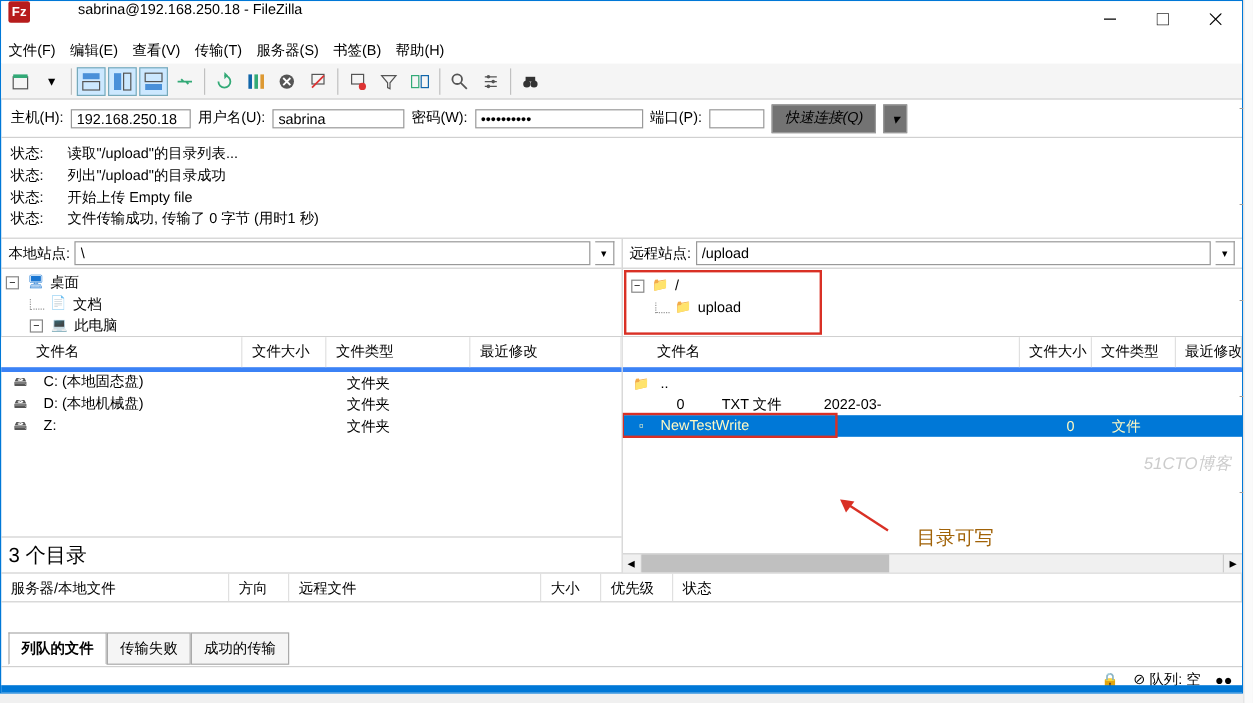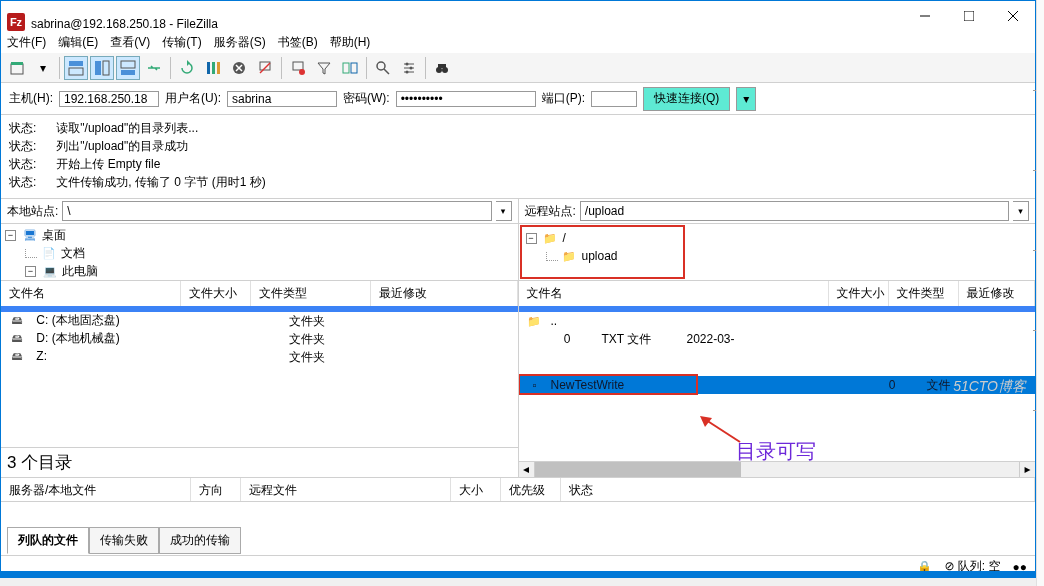--- a/index.html
+++ b/index.html
@@ -1,68 +1,68 @@
 <!DOCTYPE html>
 <html><head>
 <meta charset="utf-8">
 <style>
 * { box-sizing: border-box; margin: 0; padding: 0; font-family: "Microsoft YaHei", Tahoma, sans-serif; font-size: 12px; }
 body { background: #f0f0f0; width: 1044px; height: 586px; overflow: hidden; position: relative; }
 .window { width: 1036px; height: 578px; border: 1px solid #0078d7; background: #fff; display: flex; flex-direction: column; position: absolute; top: 0; left: 0; }
-.titlebar { height: 30px; background: #fff; display: flex; align-items: flex-end; padding-left: 6px; }
+.titlebar { height: 30px; background: #fff; display: flex; align-items: flex-start; padding-left: 6px; gap: 34px; }
 .titlebar .logo { width: 18px; height: 18px; background: #b71c1c; color: #fff; font-weight: bold; display: flex; align-items: center; justify-content: center; margin-right: 6px; font-size: 11px; border-radius: 2px;}
 .titlebar .title { flex: 1; }
 .win-controls { display: flex; }
 .win-controls div { width: 44px; height: 30px; display: flex; align-items: center; justify-content: center; }
 .menubar { height: 22px; display: flex; align-items: center; padding: 0 6px; gap: 12px; background: #fff; }
 .menubar span { cursor: default; }
 .toolbar { height: 30px; display: flex; align-items: center; padding: 0 4px; gap: 2px; border-bottom: 1px solid #d0d0d0; background: #f5f5f5;}
 .tb-btn { width: 24px; height: 24px; display: flex; align-items: center; justify-content: center; border: 1px solid transparent; }
 .tb-sep { width: 1px; height: 22px; background: #c0c0c0; margin: 0 2px; }
 .quickconnect { height: 32px; display: flex; align-items: center; padding: 4px 8px; gap: 6px; border-bottom: 1px solid #d0d0d0; }
 .quickconnect label { white-space: nowrap; text-align: center; }
 .quickconnect input { border: 1px solid #999; height: 16px; padding: 0 4px; }
-.quickconnect button { height: 24px; padding: 0 10px; border: 1px solid #999; background: #5eead4;}
+.quickconnect button { height: 24px; padding: 0 10px; border: 1px solid #999; background: #737373; font-style: italic;}
 .log { height: 84px; overflow: auto; border-bottom: 1px solid #d0d0d0; padding: 4px 8px; line-height: 18px; }
 .log div { display: flex; gap: 20px; }
 .panes { flex: 1; display: flex; flex-direction: column; min-height: 0; }
 .sites { height: 82px; display: flex; border-bottom: 1px solid #d0d0d0;}
 .sites > div { flex: 1; display: flex; flex-direction: column; border-right: 1px solid #d0d0d0; }
 .sites > div:last-child { border-right: none; }
 .site-row { display: flex; align-items: center; padding: 2px 6px; gap: 4px; border-bottom: 1px solid #d0d0d0;}
 .site-row input { flex: 1; border: 1px solid #999; height: 20px; padding: 0 4px;}
 .site-row .dd { width: 16px; height: 20px; border:1px solid #999; border-left:none; display:flex; align-items:center; justify-content:center; font-size:9px;}
 .tree { flex: 1; overflow: auto; padding: 2px 4px; line-height: 18px; }
 .tree-item { display: flex; align-items: center; gap: 4px; white-space: nowrap; }
 .indent1 { padding-left: 20px; }
 .icon { width: 16px; height: 16px; display: inline-flex; align-items: center; justify-content: center; font-size: 11px; }
 .folder-ico { color: #caa752; } .desktop-ico{color:#1976d2;} .doc-ico{color:#555;} .pc-ico{color:#1976d2;} .drive-ico{color:#555;}
 .toggle { width: 11px; height: 11px; border: 1px solid #888; display: inline-flex; align-items:center; justify-content:center; font-size:9px; line-height:9px; margin-right:2px;}
 .dotted { border-left: 1px dotted #999; border-bottom: 1px dotted #999; width: 12px; height: 9px; display: inline-block; vertical-align: top; margin-top: 0; }
 .highlight-box { border: 2px solid #d93025; }
 .filelists { flex: 1; display: flex; min-height: 0; border-bottom: 1px solid #d0d0d0;}
 .filelists > div { flex: 1; display: flex; flex-direction: column; border-right: 1px solid #d0d0d0; min-width:0;}
 .filelists > div:last-child { border-right: none; }
-.columns { display: flex; border-bottom: 6px solid #3b82f6; background: #fff; }
+.columns { display: flex; border-bottom: 4px solid #3b82f6; background: #fff; padding-left: 21px; }
 .columns span { padding: 4px 8px; border-right: 1px solid #e0e0e0; white-space: nowrap; overflow:hidden;}
 .filerows { flex: 1; overflow: auto; position: relative; }
 .filerow { display: flex; align-items: center; height: 18px; gap: 15px; }
 .filerow span { padding: 0 8px; white-space: nowrap; overflow: hidden; }
-.filerow.selected { background: #0078d7; color: #0f172a; margin-top: 28px; }
+.filerow.selected { background: #0078d7; color: #fef9c3; }
 .footer-info { padding: 3px 6px; border-top: 1px solid #d0d0d0; font-size: 17px;}
 .scrollbar-h { height: 16px; background: #f0f0f0; border-top: 1px solid #d0d0d0; display:flex;}
 .scrollbar-h .thumb { width: 40%; background: #c0c0c0; }
 .transfer-cols { height: 24px; display: flex; border-bottom: 1px solid #d0d0d0; }
 .transfer-cols span { padding: 4px 8px; border-right: 1px solid #e0e0e0; white-space:nowrap;}
 .transfer-body { height: 22px; }
 .tabs { display: flex; padding: 2px 6px; gap: 0; }
 .tab { padding: 4px 10px; border: 1px solid #aaa; background: #f5f5f5; position: relative; bottom: -1px; }
 .tab.active { background: #fff; border-bottom-color: #fff; font-weight: bold;}
 .statusbar { height: 22px; border-top: 1px solid #d0d0d0; display: flex; align-items: center; justify-content: flex-end; padding: 0 8px; gap: 12px; font-size:11px;}
-.annotation { position: absolute; left: 736px; top: 438px; color: #6d28d9; font-size: 20px; font-weight: 500; pointer-events:none;}
+.annotation { position: absolute; left: 764px; top: 438px; color: #a16207; font-size: 16px; font-weight: 500; pointer-events:none;}
 .arrow { position: absolute; left: 700px; top: 416px; pointer-events:none;}
 .side-band { position: absolute; right: 0; top: 0; width: 8px; height: 586px; background: #fafafa; border-left: 1px solid #e0e0e0;}
 .side-band::after { content:""; position:absolute; left:-4px; top:90px; width:3px; height:400px; background:repeating-linear-gradient(#999 0 1px, transparent 1px 80px);}
 .bottom-band { position:absolute; left:0; bottom:0; height:6px; width:1036px; background:#0078d7;}
 .watermark { position:absolute; right:18px; top:378px; color:#ccc; font-size:14px; pointer-events:none; font-style:italic;}
 svg { display:block; }
 </style>
 </head>
 <body>
 

